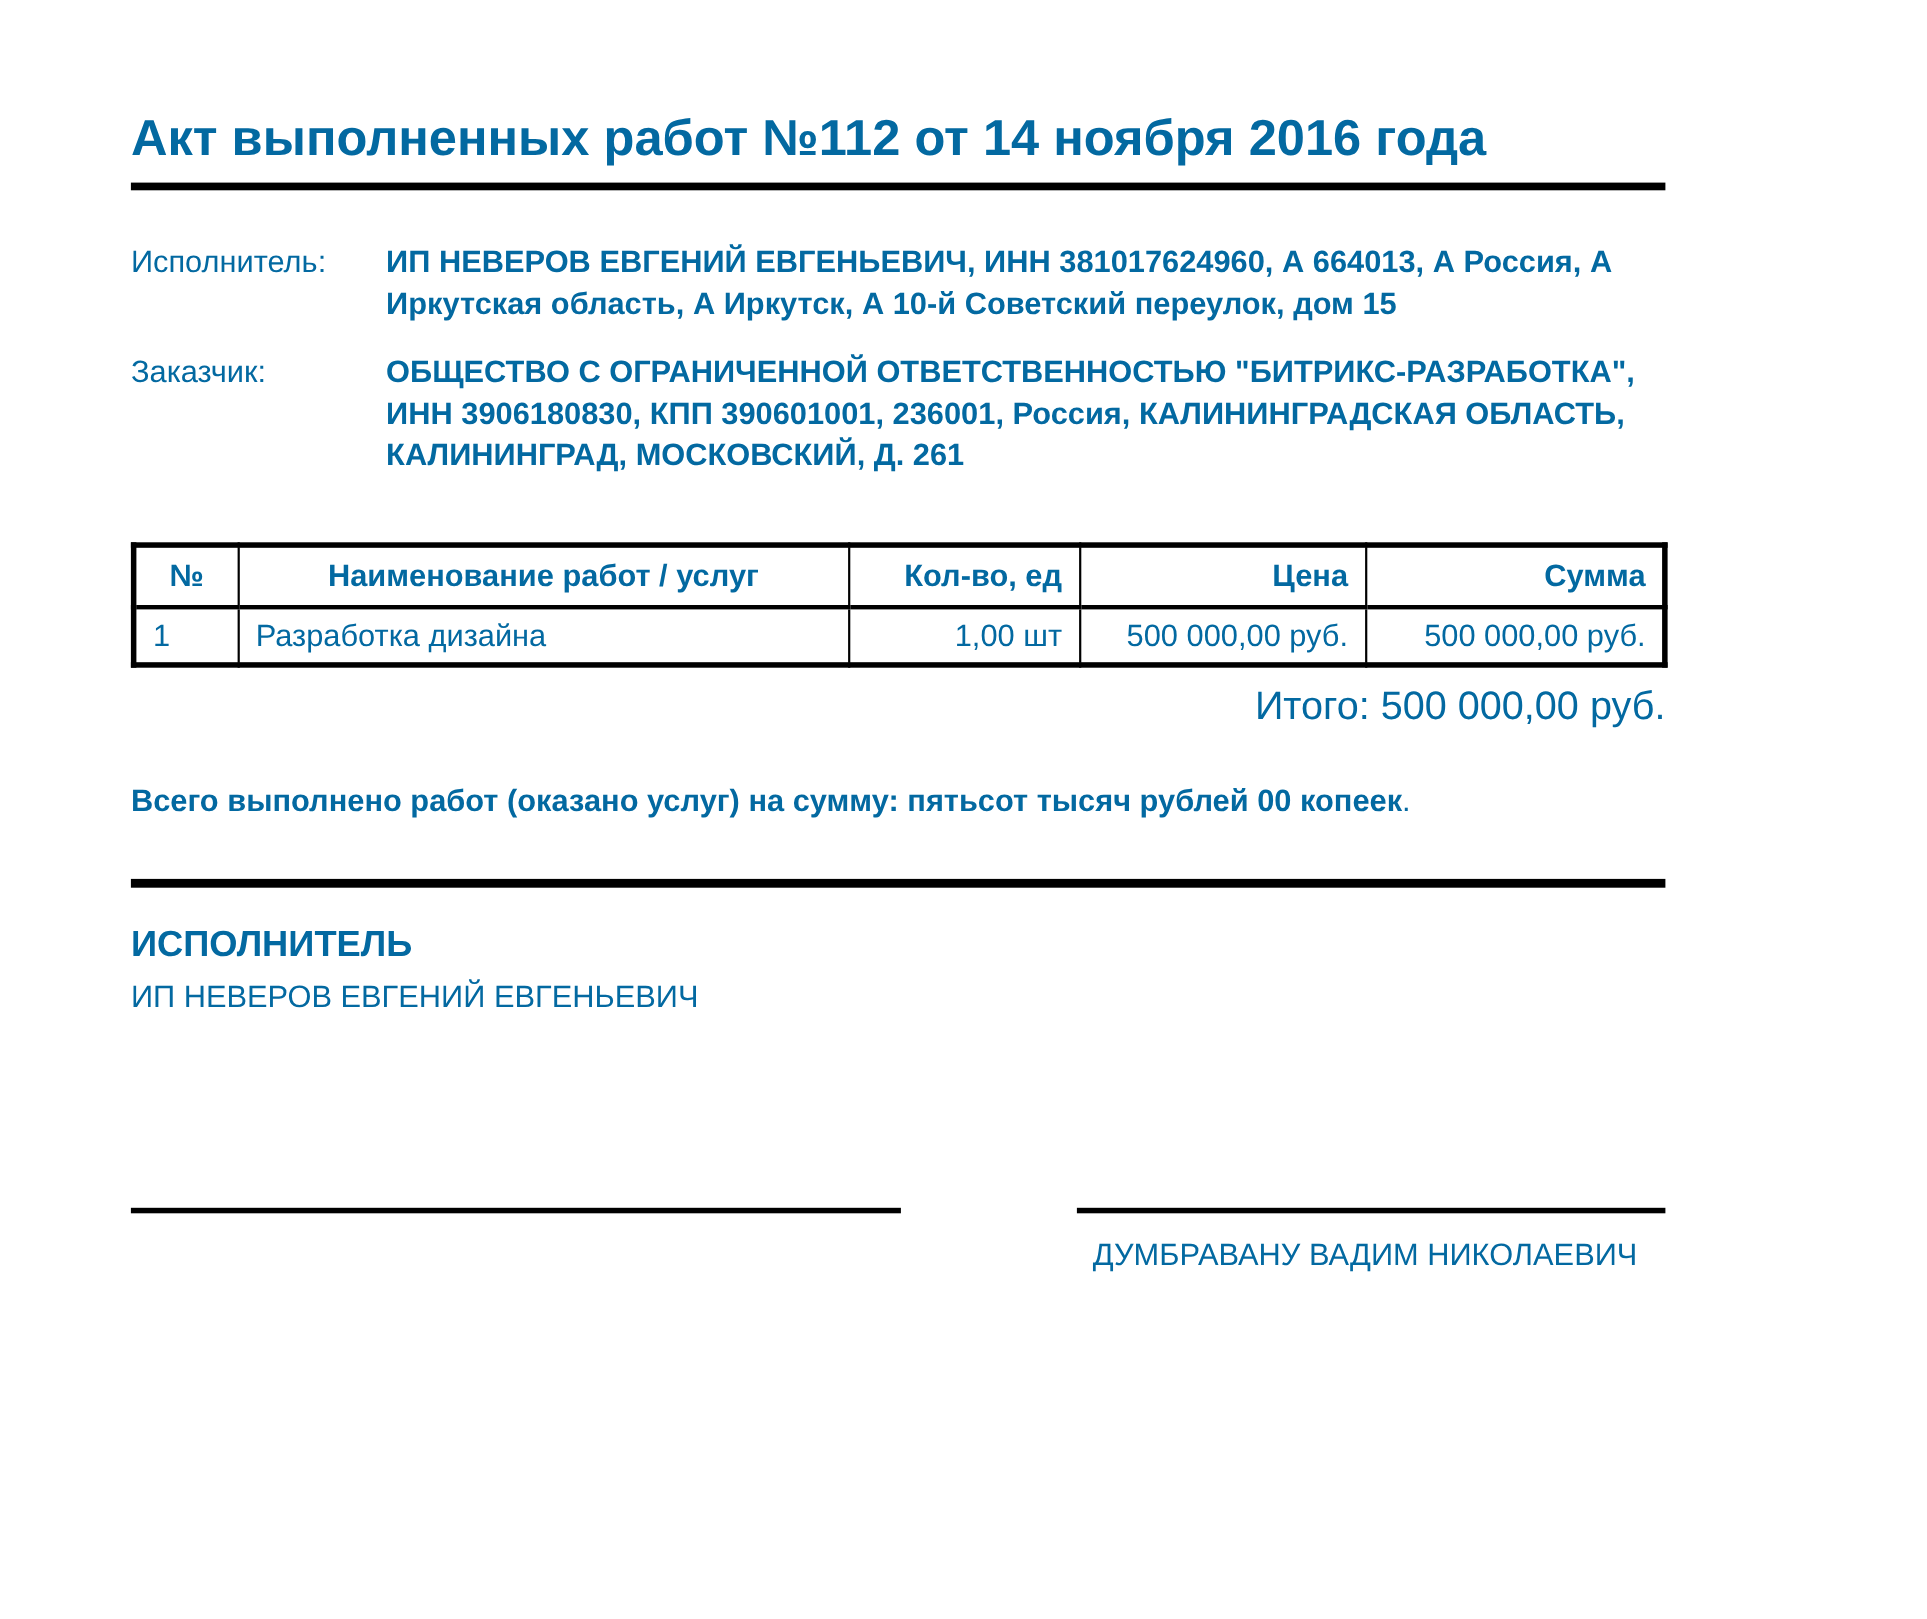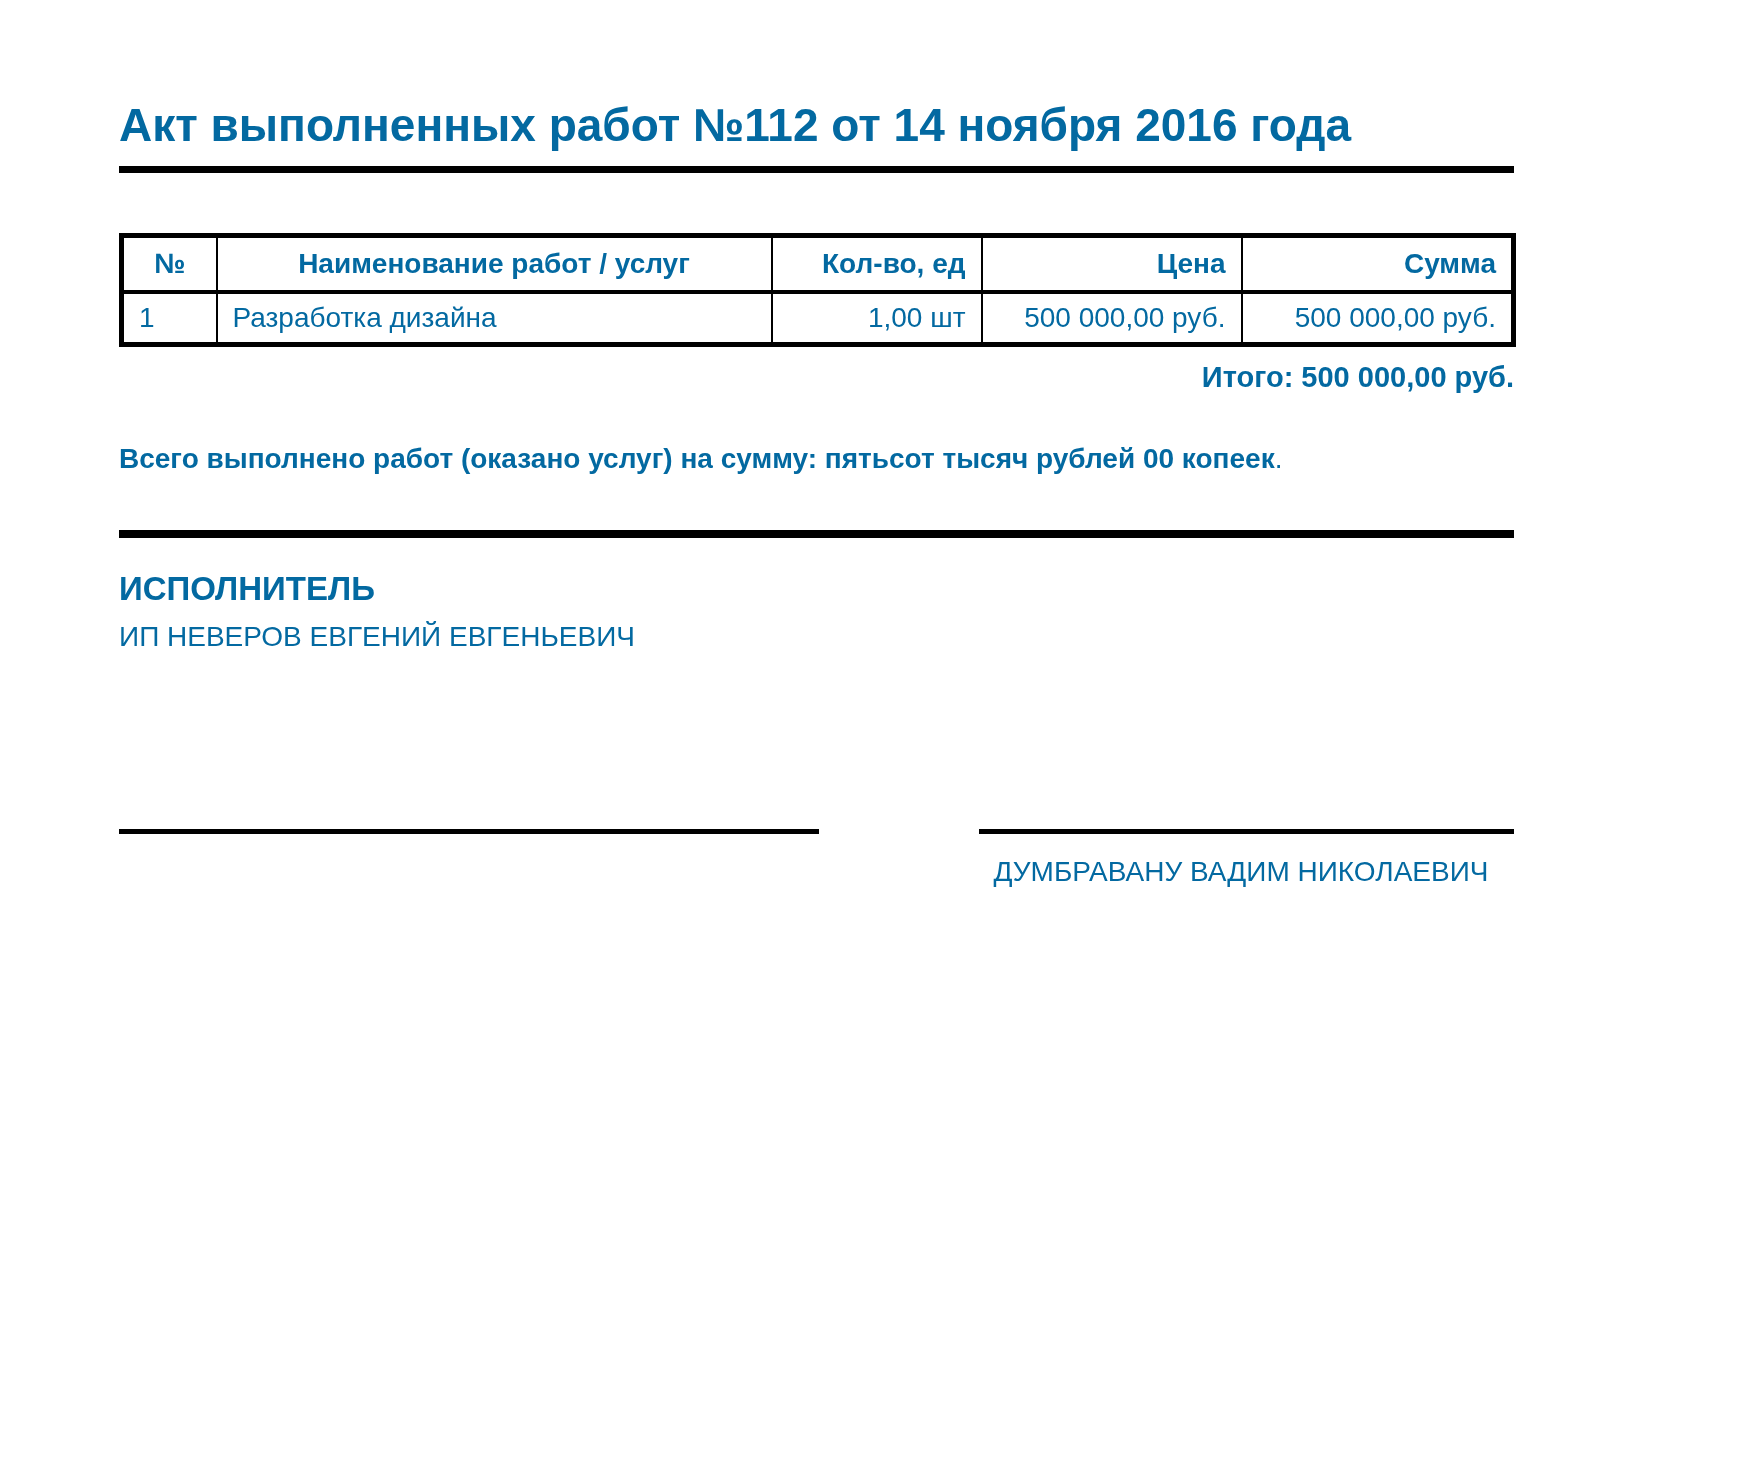--- a/index.html
+++ b/index.html
@@ -69,22 +69,22 @@
   .col-num    { width: 95px; }
   .col-desc   { width: 555px; }
   .col-qty    { width: 210px; }
   .col-price  { width: 260px; }
   .col-amount { width: 272px; }
   .ta-c { text-align: center; }
   .ta-l { text-align: left; }
   .ta-r { text-align: right; }
   .total-line {
     margin-top: 14px;
-    font-size: 29px;
-    font-weight: bold;
+    font-size: 36px;
+    font-weight: normal;
     text-align: right;
   }
   .sum-statement {
     margin-top: 46px;
     font-size: 28px;
     line-height: 38px;
   }
   .sum-statement .bold-part { font-weight: bold; text-align: center; }
   .closing-statement {
     margin-top: 38px;
@@ -130,20 +130,31 @@
 </head>
 <body>
 
 <div class="page">
   <div class="content">
 
     <h1 class="doc-title">Акт выполненных работ №112 от 14 ноября 2016 года</h1>
     <div class="title-rule"></div>
 
     <div class="parties">
+      <div class="party-row">
+        <div class="party-label">Исполнитель:</div>
+        <div class="party-value">ИП НЕВЕРОВ ЕВГЕНИЙ ЕВГЕНЬЕВИЧ, ИНН 381017624960, А 664013, А Россия, А
+Иркутская область, А Иркутск, А 10-й Советский переулок, дом 15</div>
+      </div>
+      <div class="party-row">
+        <div class="party-label">Заказчик:</div>
+        <div class="party-value">ОБЩЕСТВО С ОГРАНИЧЕННОЙ ОТВЕТСТВЕННОСТЬЮ "БИТРИКС-РАЗРАБОТКА",
+ИНН 3906180830, КПП 390601001, 236001, Россия, КАЛИНИНГРАДСКАЯ ОБЛАСТЬ,
+КАЛИНИНГРАД, МОСКОВСКИЙ, Д. 261</div>
+      </div>
     </div>
 
     <table class="works">
       <colgroup>
         <col class="col-num">
           <col class="col-desc">
           <col class="col-qty">
           <col class="col-price">
           <col class="col-amount">
       </colgroup>

